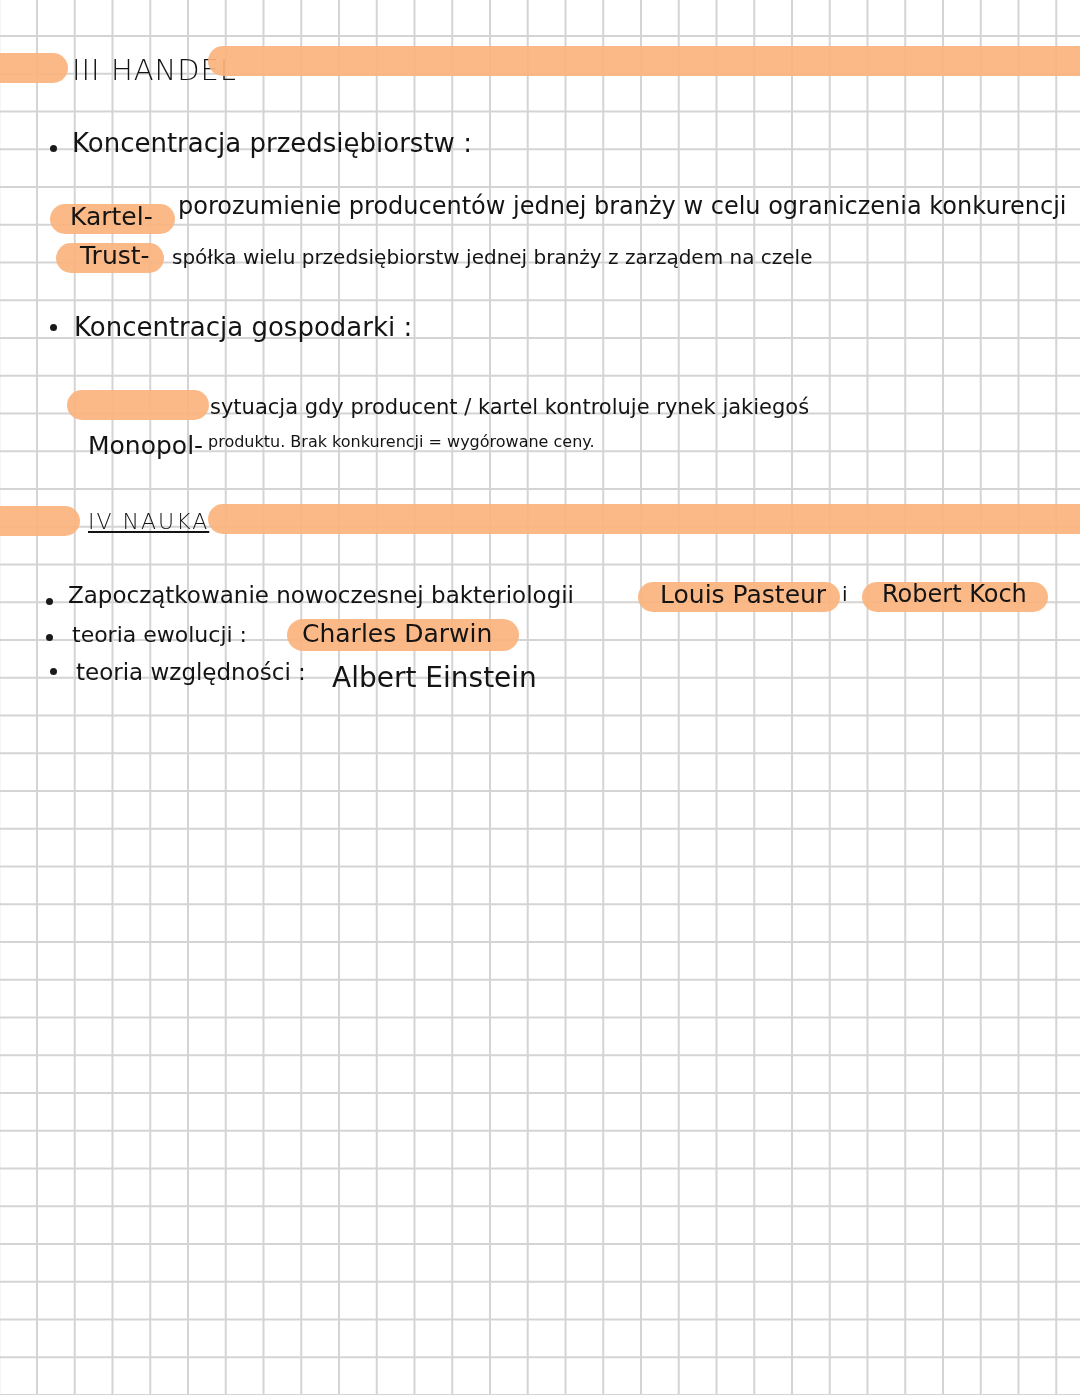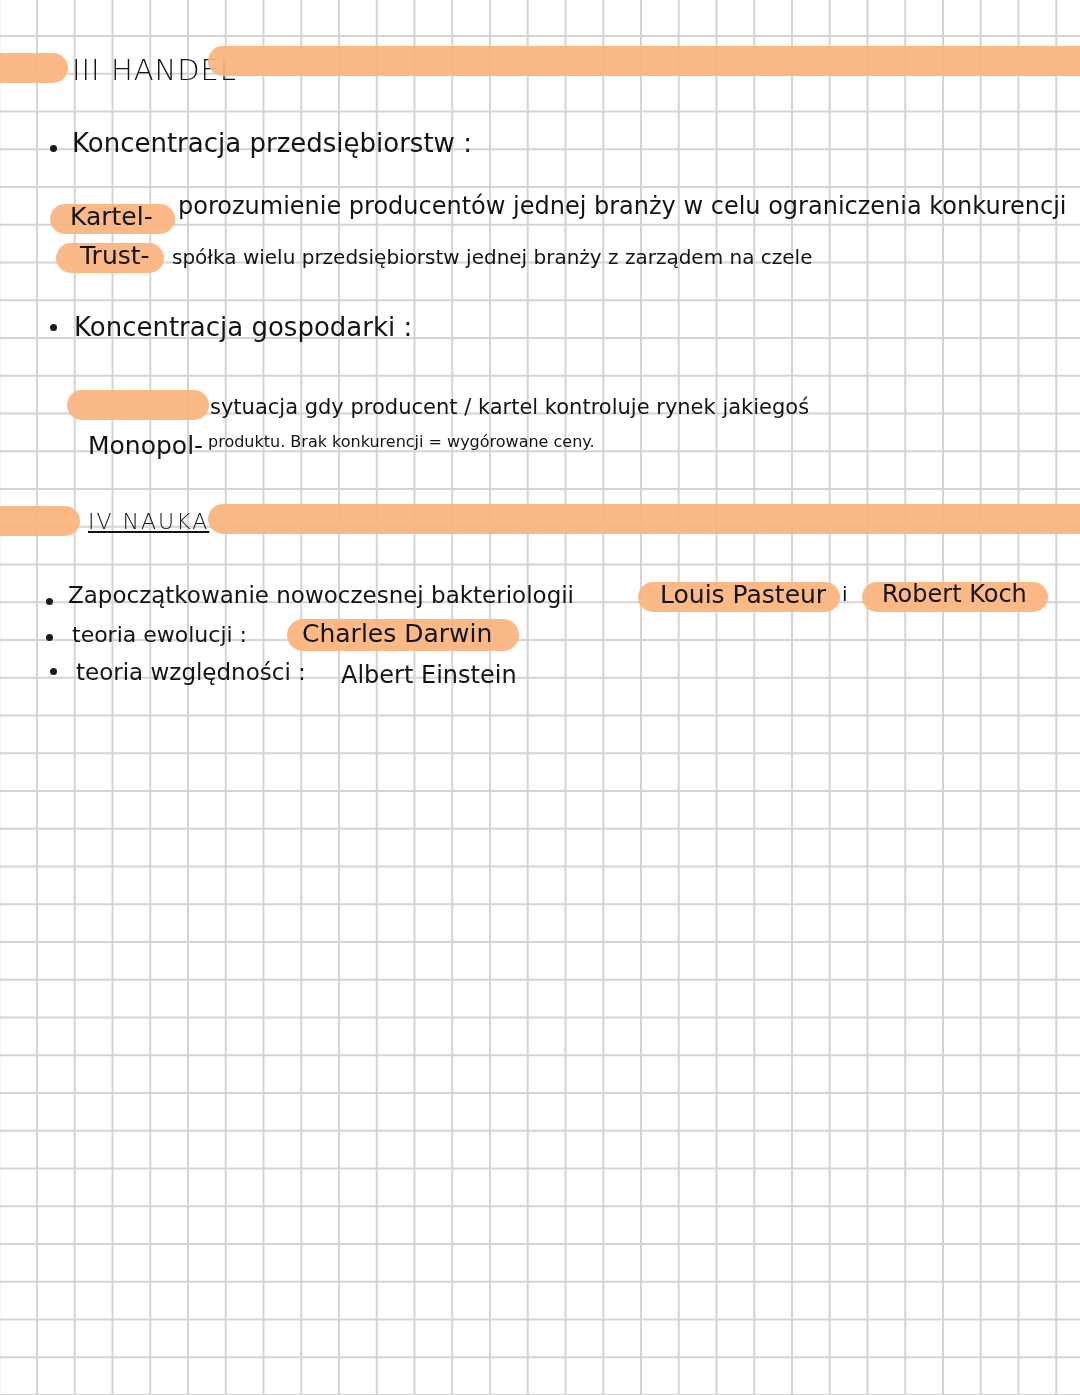--- a/index.html
+++ b/index.html
@@ -64,14 +64,14 @@
   <div class="abs hl" style="left:862px;top:582px;width:186px;height:30px;"></div>
   <div class="txt term" style="left:882px;top:580px;font-size:24px;">Robert Koch</div>
 
   <div class="dot" style="left:46px;top:634px;"></div>
   <div class="txt bullet-line" style="left:72px;top:622px;font-size:22px;">teoria ewolucji :</div>
   <div class="abs hl" style="left:287px;top:619px;width:232px;height:32px;"></div>
   <div class="txt term" style="left:302px;top:619px;">Charles Darwin</div>
 
   <div class="dot" style="left:50px;top:668px;"></div>
   <div class="txt bullet-line" style="left:76px;top:659px;font-size:23px;text-align:right;">teoria względności :</div>
-  <div class="txt term" style="left:341px;top:661px;font-size:24px;">Albert Einstein</div>
+  <div class="txt term" style="left:332px;top:661px;font-size:28px;">Albert Einstein</div>
 </div>
 
 </body></html>

